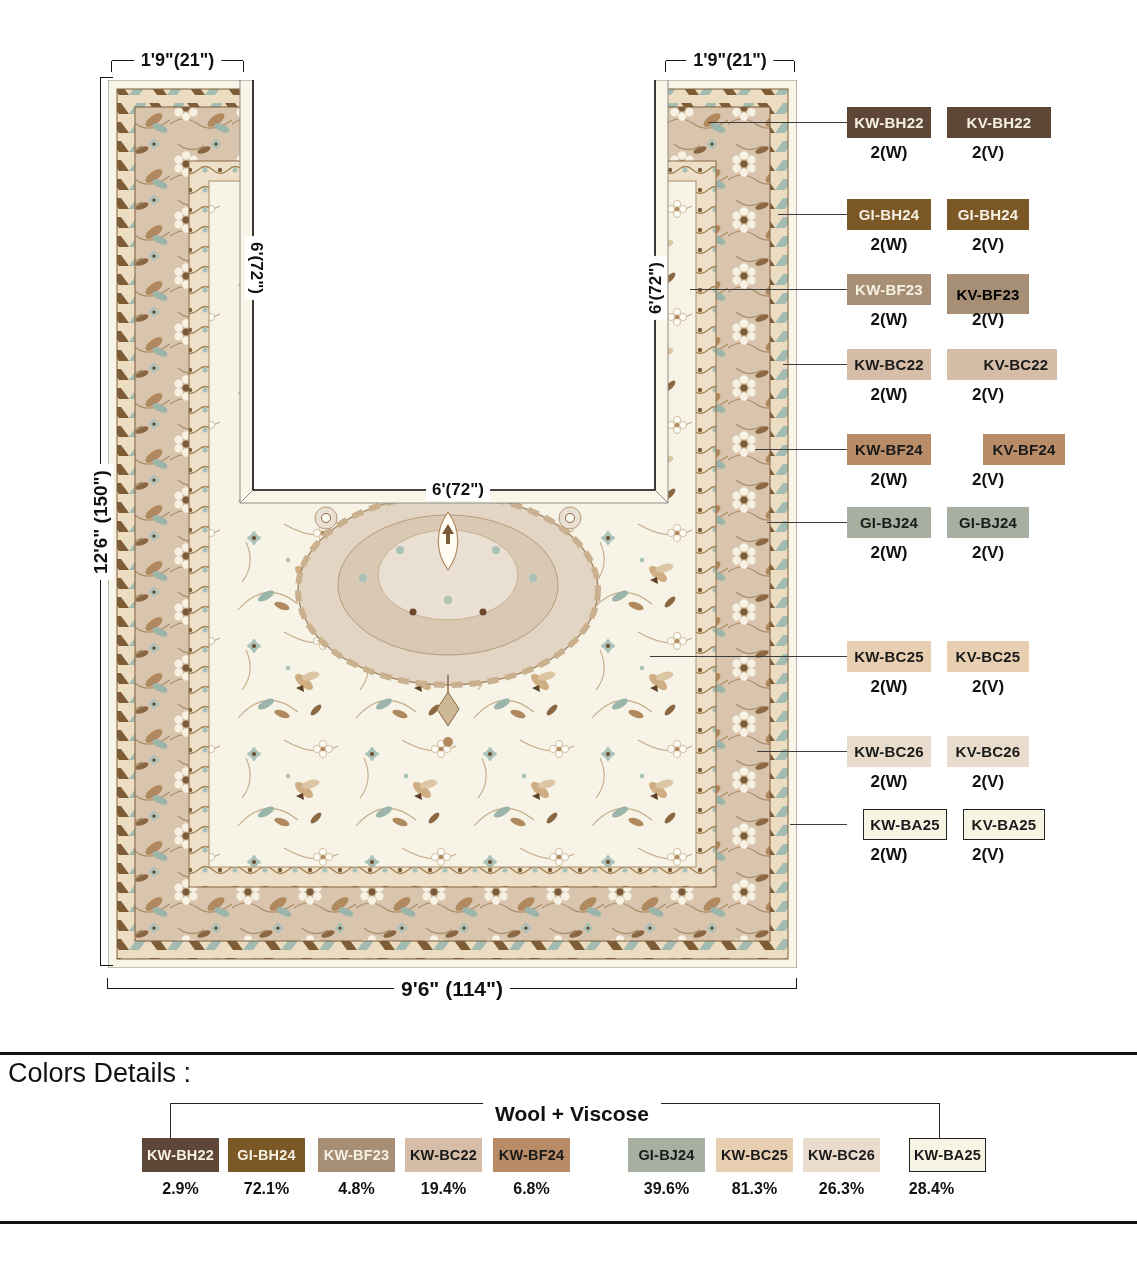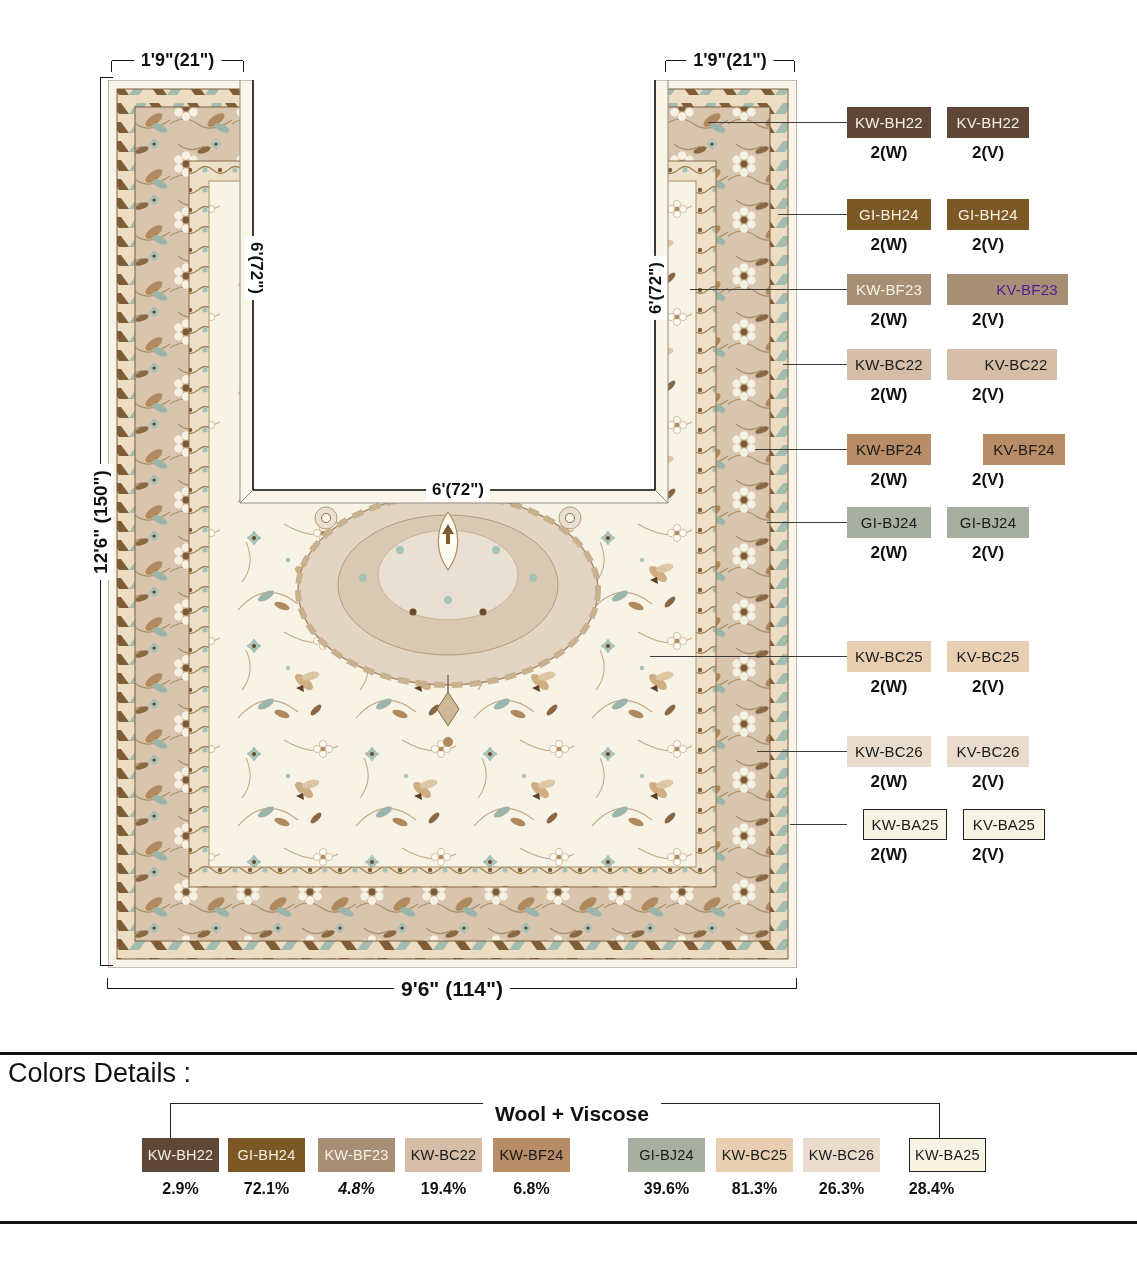--- a/index.html
+++ b/index.html
@@ -14,21 +14,21 @@
   .tick-h{position:absolute;height:0;border-top:1.7px solid #161616;width:12px;}
   .dim-label{position:absolute;left:50%;top:0;transform:translate(-50%,-52%);
              background:#fff;padding:0 7px;font-weight:bold;white-space:nowrap;}
   .dim-label-abs{position:absolute;background:#fff;padding:1px 6px;font-weight:bold;white-space:nowrap;}
 
   
   .leader{position:absolute;height:0;border-top:1.3px solid #3c3c3c;}
 
   
   .box{position:absolute;display:flex;align-items:center;justify-content:center;
-       font-weight:normal;font-size:15px;letter-spacing:.2px;}
+       font-weight:bold;font-size:15px;letter-spacing:.2px;}
   .box.outlined{border:1.6px solid #222;box-sizing:border-box;margin-left:16px;}
   .sub{position:absolute;text-align:center;font-weight:bold;font-size:17px;color:#111;}
   .pct{position:absolute;text-align:center;font-weight:bold;font-size:16px;color:#111;}
 
   
   .rule{position:absolute;left:0;width:1137px;background:#111;}
   .footer-title{position:absolute;left:8px;top:1058px;font-size:27px;color:#111;}
   .bracket-h{position:absolute;height:0;border-top:1.7px solid #222;}
   .bracket-v{position:absolute;width:0;border-left:1.7px solid #222;}
   .group-label{position:absolute;transform:translate(-50%,-54%);background:#fff;
@@ -188,31 +188,31 @@
 
   <div class="dim-h" style="left:108px;top:988px;width:688px;">
     <span class="tick-v" style="left:-1px;top:-11px;"></span>
     <span class="tick-v" style="right:-1px;top:-11px;"></span>
     <span class="dim-label" style="font-size:21px;">9'6" (114")</span>
   </div>
 
   <div id="side-swatches">
       <div class="leader" style="left: 708px; top: 122px; width: 139px;"></div>
       <div class="box" style="left: 847px; top: 107px; width: 84px; height: 31px; background: rgb(94, 71, 54); color: rgb(246, 240, 227);">KW-BH22</div>
-      <div class="box" style="left: 947px; top: 107px; width: 82px; height: 31px; background: rgb(94, 71, 54); color: rgb(246, 240, 227);">KV-BH22</div>
+      <div class="box" style="left: 947px; top: 107px; width: 104px; height: 31px; background: rgb(94, 71, 54); color: rgb(246, 240, 227);">KV-BH22</div>
       <div class="sub" style="left: 847px; top: 143px; width: 84px;">2(W)</div>
       <div class="sub" style="left: 947px; top: 143px; width: 82px;">2(V)</div>
       <div class="leader" style="left: 778px; top: 214px; width: 69px;"></div>
       <div class="box" style="left: 847px; top: 199px; width: 84px; height: 31px; background: rgb(125, 88, 39); color: rgb(246, 240, 227);">GI-BH24</div>
       <div class="box" style="left: 947px; top: 199px; width: 82px; height: 31px; background: rgb(125, 88, 39); color: rgb(246, 240, 227);">GI-BH24</div>
       <div class="sub" style="left: 847px; top: 235px; width: 84px;">2(W)</div>
       <div class="sub" style="left: 947px; top: 235px; width: 82px;">2(V)</div>
       <div class="leader" style="left: 690px; top: 289px; width: 157px;"></div>
       <div class="box" style="left: 847px; top: 274px; width: 84px; height: 31px; background: rgb(167, 143, 118); color: rgb(246, 240, 227);">KW-BF23</div>
-      <div class="box" style="left: 947px; top: 274px; width: 82px; height: 31px; background: rgb(167, 143, 118); color: #4c1d95; padding-left: 39px;">KV-BF23</div>
+      <div class="box" style="left: 947px; top: 274px; width: 82px; height: 40px; background: rgb(167, 143, 118); color: #000000;">KV-BF23</div>
       <div class="sub" style="left: 847px; top: 310px; width: 84px;">2(W)</div>
       <div class="sub" style="left: 947px; top: 310px; width: 82px;">2(V)</div>
       <div class="leader" style="left: 783px; top: 364px; width: 64px;"></div>
       <div class="box" style="left: 847px; top: 349px; width: 84px; height: 31px; background: rgb(213, 189, 167); color: rgb(26, 26, 26);">KW-BC22</div>
       <div class="box" style="left: 947px; top: 349px; width: 82px; height: 31px; background: rgb(213, 189, 167); color: rgb(26, 26, 26); padding-left: 28px;">KV-BC22</div>
       <div class="sub" style="left: 847px; top: 385px; width: 84px;">2(W)</div>
       <div class="sub" style="left: 947px; top: 385px; width: 82px;">2(V)</div>
       <div class="leader" style="left: 755px; top: 449px; width: 92px;"></div>
       <div class="box" style="left: 847px; top: 434px; width: 84px; height: 31px; background: rgb(183, 140, 102); color: rgb(26, 26, 26);">KW-BF24</div>
       <div class="box" style="left: 947px; top: 434px; width: 82px; height: 31px; background: rgb(183, 140, 102); color: rgb(26, 26, 26); margin-left: 36px;">KV-BF24</div>
@@ -248,21 +248,21 @@
   <div class="bracket-v" style="left:170px;top:1103px;height:35px;"></div>
   <div class="bracket-v" style="left:939px;top:1103px;height:35px;"></div>
   <span class="group-label" style="left:572px;top:1103px;margin-top:12px;">Wool + Viscose</span>
 
   <div id="footer-swatches">
       <div class="box" style="left: 142px; top: 1138px; width: 77px; height: 34px; background: rgb(94, 71, 54); color: rgb(246, 240, 227); font-size: 14.5px;">KW-BH22</div>
       <div class="pct" style="left: 136px; top: 1180px; width: 89px;">2.9%</div>
       <div class="box" style="left: 228px; top: 1138px; width: 77px; height: 34px; background: rgb(125, 88, 39); color: rgb(246, 240, 227); font-size: 14.5px;">GI-BH24</div>
       <div class="pct" style="left: 222px; top: 1180px; width: 89px;">72.1%</div>
       <div class="box" style="left: 318px; top: 1138px; width: 77px; height: 34px; background: rgb(167, 143, 118); color: rgb(246, 240, 227); font-size: 14.5px;">KW-BF23</div>
-      <div class="pct" style="left: 312px; top: 1180px; width: 89px; font-style: italic;">4.8%</div>
+      <div class="pct" style="left: 312px; top: 1180px; width: 89px;">4.8%</div>
       <div class="box" style="left: 405px; top: 1138px; width: 77px; height: 34px; background: rgb(213, 189, 167); color: rgb(26, 26, 26); font-size: 14.5px;">KW-BC22</div>
       <div class="pct" style="left: 399px; top: 1180px; width: 89px;">19.4%</div>
       <div class="box" style="left: 493px; top: 1138px; width: 77px; height: 34px; background: rgb(183, 140, 102); color: rgb(26, 26, 26); font-size: 14.5px;">KW-BF24</div>
       <div class="pct" style="left: 487px; top: 1180px; width: 89px;">6.8%</div>
       <div class="box" style="left: 628px; top: 1138px; width: 77px; height: 34px; background: rgb(167, 176, 160); color: rgb(26, 26, 26); font-size: 14.5px;">GI-BJ24</div>
       <div class="pct" style="left: 622px; top: 1180px; width: 89px;">39.6%</div>
       <div class="box" style="left: 716px; top: 1138px; width: 77px; height: 34px; background: rgb(232, 207, 178); color: rgb(26, 26, 26); font-size: 14.5px;">KW-BC25</div>
       <div class="pct" style="left: 710px; top: 1180px; width: 89px;">81.3%</div>
       <div class="box" style="left: 803px; top: 1138px; width: 77px; height: 34px; background: rgb(233, 220, 204); color: rgb(26, 26, 26); font-size: 14.5px;">KW-BC26</div>
       <div class="pct" style="left: 797px; top: 1180px; width: 89px;">26.3%</div>

